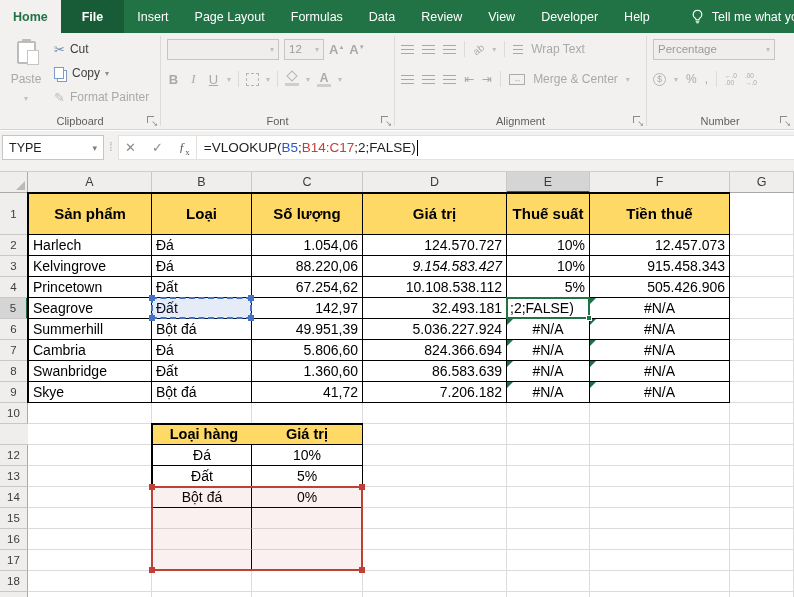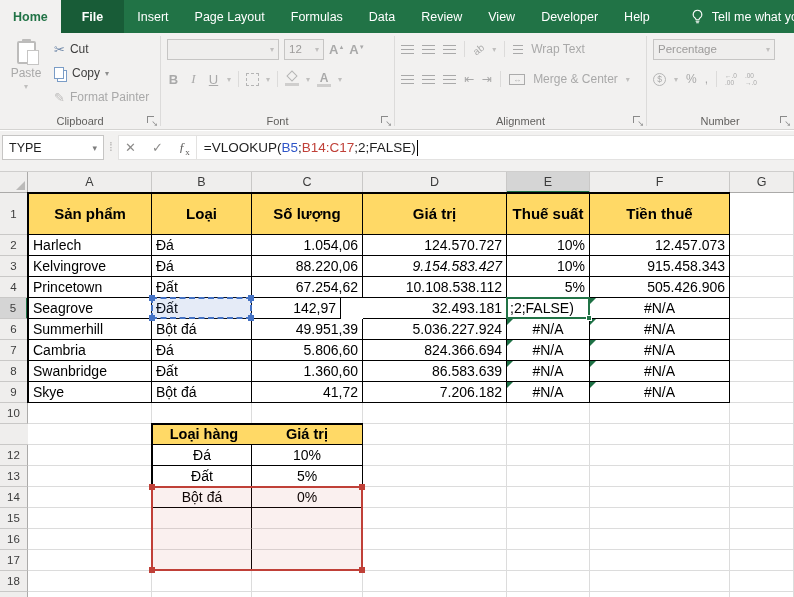--- a/index.html
+++ b/index.html
@@ -30,21 +30,21 @@
   .launcher::after{content:"\2198";position:absolute;right:-1px;bottom:-2px;font-size:8px;color:#8A8A8A}
   .col{display:flex;flex-direction:column;justify-content:flex-start}
   .rrow{display:flex;align-items:center;gap:5px;height:24px}
   .dis, .dis *{color:var(--dis)}
   .lbl{font-size:12px;color:#3E3E3E;white-space:nowrap}
   .lbl.gray{color:var(--dis)}
   .dd{font-size:8px;color:#8E8E8E}
   .dd.gray{color:#C0BFBE}
   .ic{font-size:13px;color:#6E87A8}
   
-  .paste-btn{width:44px;display:flex;flex-direction:column;align-items:center;gap:2px;padding-top:4px}
+  .paste-btn{width:44px;display:flex;flex-direction:column;align-items:center;gap:8px;padding-top:4px}
   .clip{width:19px;height:23px;border:2px solid #BDBCBB;border-radius:2px;position:relative;background:#fff}
   .clip::before{content:"";position:absolute;left:3px;top:-4px;width:9px;height:4px;background:#BDBCBB;border-radius:1px}
   .clip::after{content:"";position:absolute;right:-5px;bottom:-3px;width:10px;height:13px;background:#fff;border:1.5px solid #C6C5C4}
   .cpy{width:10px;height:12px;border:1px solid #7A9CC6;background:#fff;box-shadow:3px 3px 0 -1px #fff,3px 3px 0 0 #7A9CC6;margin-right:3px}
   
   .combo{display:inline-flex;align-items:center;justify-content:space-between;background:#EFEEED;border:1px solid #C6C5C4;height:21px;padding:0 4px;font-size:11.5px;color:#9C9B9A}
   .combo .cval{overflow:hidden;white-space:nowrap}
   .w110{width:112px}.w40{width:40px}.w120{width:122px}
   .aud{font-size:13px;color:var(--dis);font-weight:bold}
   .aud sup{font-size:6px}
@@ -336,21 +336,21 @@
       <div class="cell" style="left: 730px; top: 84px; width: 64px; height: 21px;"></div>
       <div class="cell k-txt" style="left: 28px; top: 105px; width: 124px; height: 21px; border-right: 1px solid rgb(0, 0, 0); border-bottom: 1px solid rgb(0, 0, 0); border-left: 1px solid rgb(0, 0, 0);">Princetown</div>
       <div class="cell k-txt" style="left: 152px; top: 105px; width: 100px; height: 21px; border-right: 1px solid rgb(0, 0, 0); border-bottom: 1px solid rgb(0, 0, 0);">Đất</div>
       <div class="cell k-num" style="left: 252px; top: 105px; width: 111px; height: 21px; border-right: 1px solid rgb(0, 0, 0); border-bottom: 1px solid rgb(0, 0, 0);">67.254,62</div>
       <div class="cell k-num" style="left: 363px; top: 105px; width: 144px; height: 21px; border-right: 1px solid rgb(0, 0, 0); border-bottom: 1px solid rgb(0, 0, 0);">10.108.538.112</div>
       <div class="cell k-num" style="left: 507px; top: 105px; width: 83px; height: 21px; border-right: 1px solid rgb(0, 0, 0); border-bottom: 1px solid rgb(0, 0, 0);">5%</div>
       <div class="cell k-num" style="left: 590px; top: 105px; width: 140px; height: 21px; border-right: 1px solid rgb(0, 0, 0); border-bottom: 1px solid rgb(0, 0, 0);">505.426.906</div>
       <div class="cell" style="left: 730px; top: 105px; width: 64px; height: 21px;"></div>
       <div class="cell k-txt" style="left: 28px; top: 126px; width: 124px; height: 21px; border-right: 1px solid rgb(0, 0, 0); border-bottom: 1px solid rgb(0, 0, 0); border-left: 1px solid rgb(0, 0, 0);">Seagrove</div>
       <div class="cell k-txt" style="left: 152px; top: 126px; width: 100px; height: 21px; border-right: 1px solid rgb(0, 0, 0); border-bottom: 1px solid rgb(0, 0, 0);">Đất</div>
-      <div class="cell k-num" style="left: 252px; top: 126px; width: 89px; height: 21px; border-right: 1px solid rgb(0, 0, 0); border-bottom: 1px solid rgb(0, 0, 0);">142,97</div>
+      <div class="cell k-num" style="left: 252px; top: 126px; width: 111px; height: 21px; border-right: 1px solid rgb(0, 0, 0); border-bottom: 1px solid rgb(0, 0, 0);">142,97</div>
       <div class="cell k-num" style="left: 363px; top: 126px; width: 144px; height: 21px; border-right: 1px solid rgb(0, 0, 0); border-bottom: 1px solid rgb(0, 0, 0);">32.493.181</div>
       <div class="cell k-edit" style="left: 507px; top: 126px; width: 83px; height: 21px; border-right: 1px solid rgb(0, 0, 0); border-bottom: 1px solid rgb(0, 0, 0);">;2;FALSE)</div>
       <div class="cell k-err" style="left: 590px; top: 126px; width: 140px; height: 21px; border-right: 1px solid rgb(0, 0, 0); border-bottom: 1px solid rgb(0, 0, 0);">#N/A</div>
       <div class="cell" style="left: 730px; top: 126px; width: 64px; height: 21px;"></div>
       <div class="cell k-txt" style="left: 28px; top: 147px; width: 124px; height: 21px; border-right: 1px solid rgb(0, 0, 0); border-bottom: 1px solid rgb(0, 0, 0); border-left: 1px solid rgb(0, 0, 0);">Summerhill</div>
       <div class="cell k-txt" style="left: 152px; top: 147px; width: 100px; height: 21px; border-right: 1px solid rgb(0, 0, 0); border-bottom: 1px solid rgb(0, 0, 0);">Bột đá</div>
       <div class="cell k-num" style="left: 252px; top: 147px; width: 111px; height: 21px; border-right: 1px solid rgb(0, 0, 0); border-bottom: 1px solid rgb(0, 0, 0);">49.951,39</div>
       <div class="cell k-num" style="left: 363px; top: 147px; width: 144px; height: 21px; border-right: 1px solid rgb(0, 0, 0); border-bottom: 1px solid rgb(0, 0, 0);">5.036.227.924</div>
       <div class="cell k-err" style="left: 507px; top: 147px; width: 83px; height: 21px; border-right: 1px solid rgb(0, 0, 0); border-bottom: 1px solid rgb(0, 0, 0);">#N/A</div>
       <div class="cell k-err" style="left: 590px; top: 147px; width: 140px; height: 21px; border-right: 1px solid rgb(0, 0, 0); border-bottom: 1px solid rgb(0, 0, 0);">#N/A</div>

